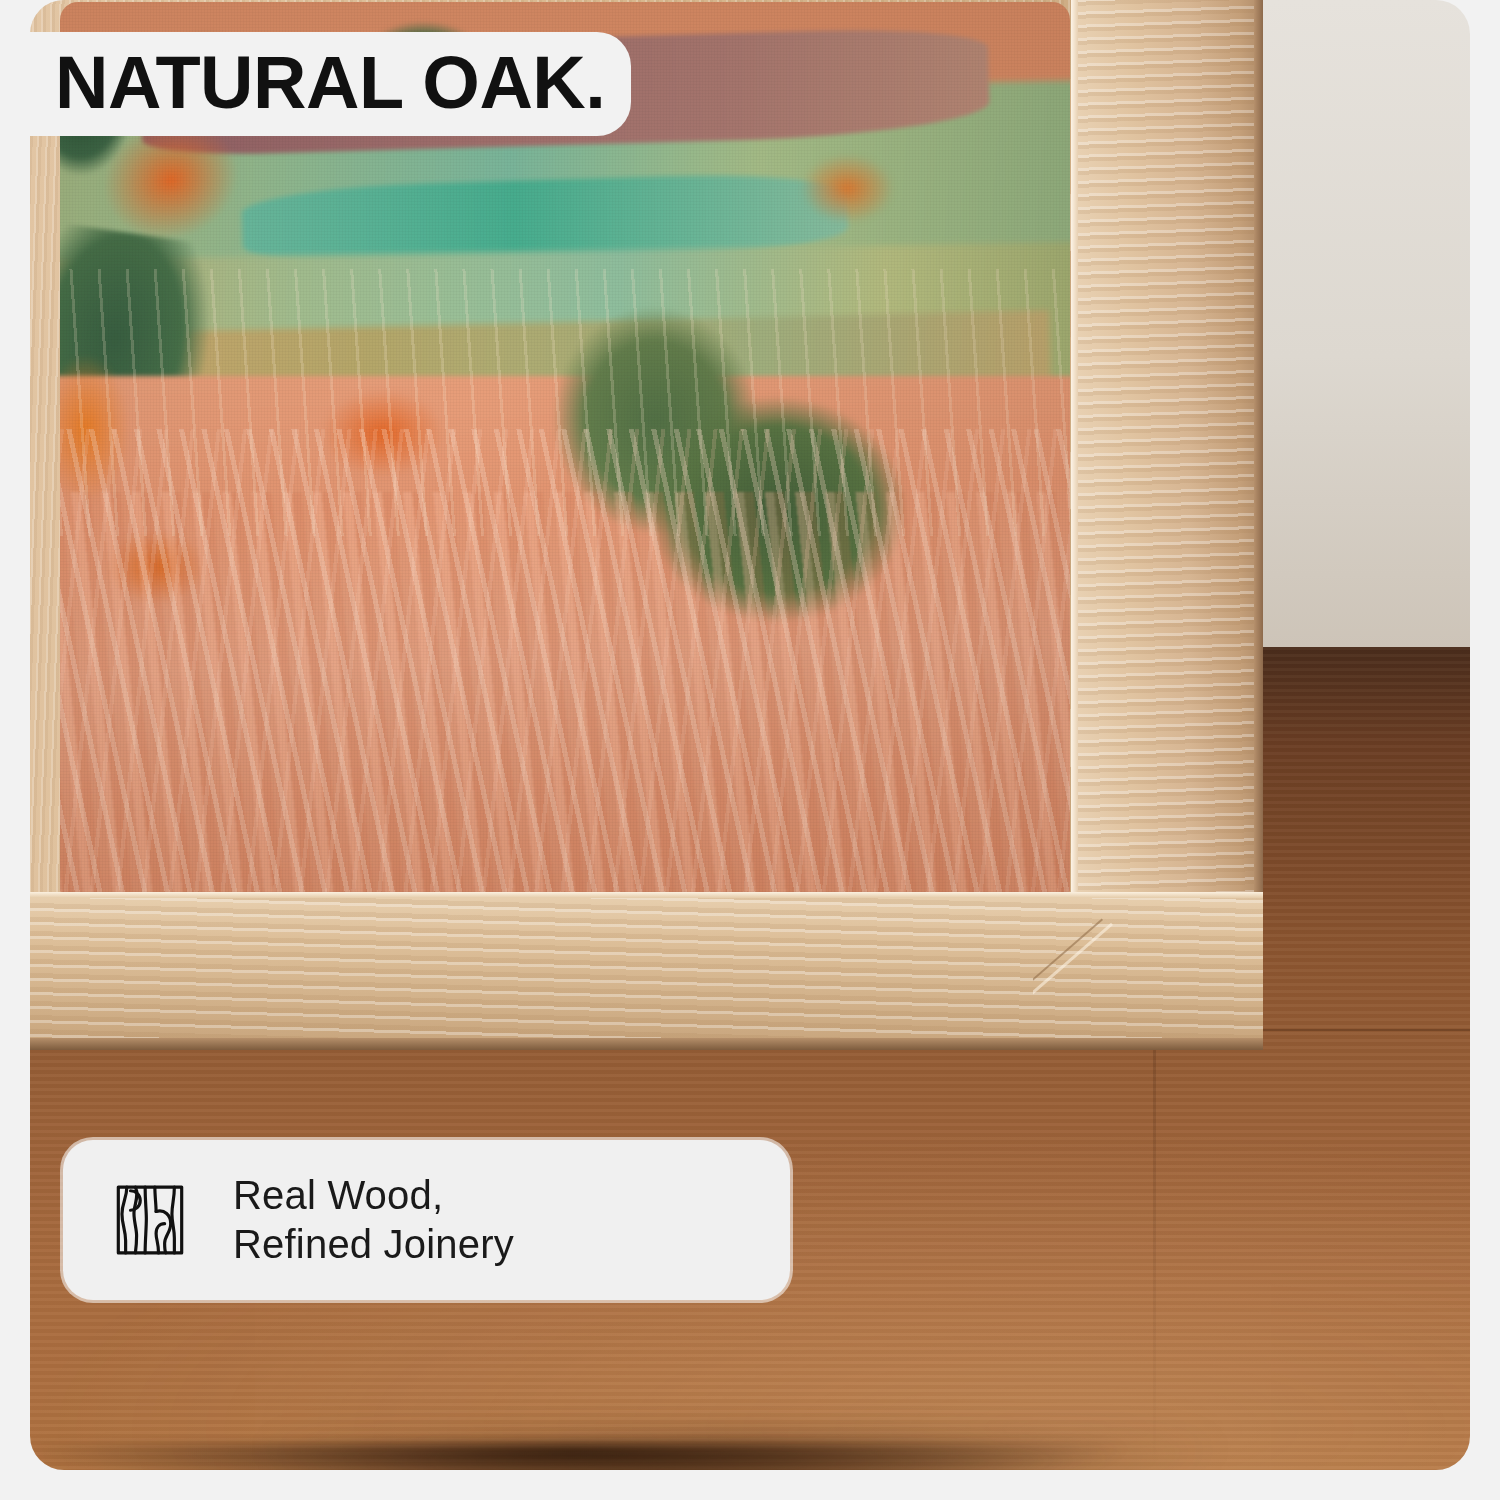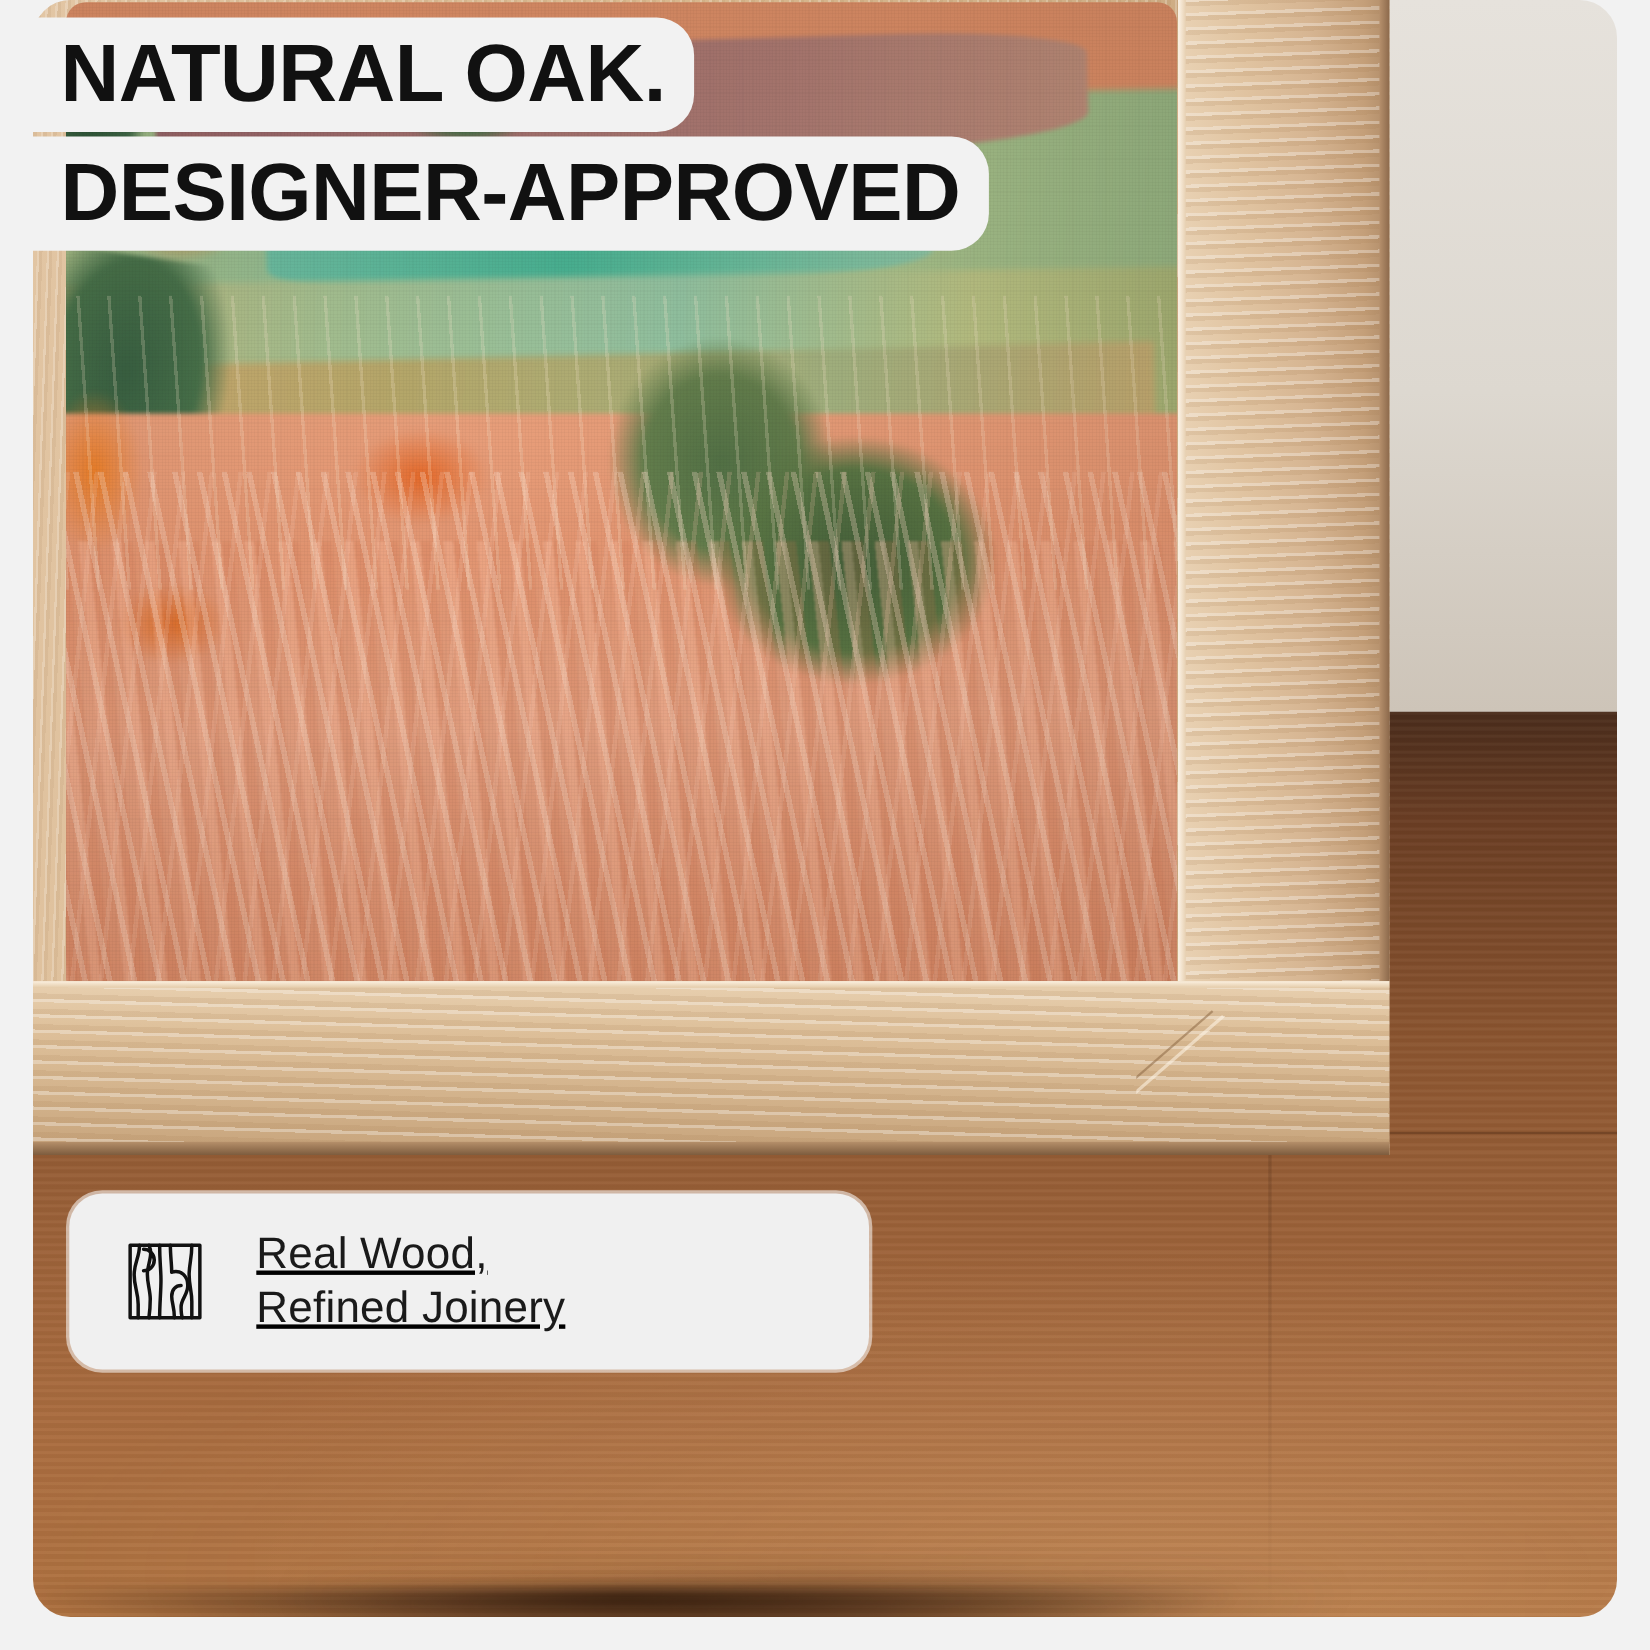--- a/index.html
+++ b/index.html
@@ -236,34 +236,34 @@
       repeating-linear-gradient(0deg, rgba(0,0,0,.045) 0 1px, rgba(255,255,255,0) 1px 3px),
       repeating-linear-gradient(90deg, rgba(0,0,0,.045) 0 1px, rgba(255,255,255,0) 1px 3px);
     mix-blend-mode:multiply; opacity:.55;
   }
   .art-vig{
     position:absolute; inset:0;
     background:radial-gradient(120% 95% at 40% 45%, rgba(255,255,255,.05), rgba(60,30,20,.16) 100%);
   }
 
   
-  .headline{ position:absolute; left:0; top:16px; z-index:40;text-align:right; }
+  .headline{ position:absolute; left:0; top:32px; z-index:40;text-align:right; }
   .hl-line{
     display:block; background:#f2f2f2; color:#111;
     font-weight:700; font-size:74px; line-height:1.0;
     letter-spacing:-0.5px;
     padding:14px 26px 16px 55px;
     width:max-content;
     border-radius:0 34px 34px 0;
     font-family:"Liberation Sans", sans-serif;
   }
   .hl-line.l1{ margin-bottom:4px; }
 
   
-  .badges{ position:absolute; left:63px; top:1085px; z-index:40;text-decoration:underline; }
+  .badges{ position:absolute; left:63px; top:1140px; z-index:40; }
   .badge{
     width:727px; height:160px; background:#f0f0f0;
     border-radius:30px; display:flex; align-items:center;
     padding-left:48px; gap:44px; margin-bottom:30px;
     box-shadow:0 0 0 3px rgba(255,255,255,.55);
   }
   .badge-icon{ width:78px; height:78px; flex:0 0 78px; display:flex; align-items:center; justify-content:center; }
   .badge-icon svg{ width:100%; height:100%; display:block; }
   .badge-text{
     color:#1a1a1a; font-size:40px; line-height:1.22; font-weight:400;
@@ -324,21 +324,20 @@
       <span class="edge-hi"></span>
       <span class="edge-sh"></span>
     </div>
 
     <div class="mitre"></div>
   </div>
 </div>
 
 <div class="headline">
   <span class="hl-line l1">NATURAL OAK.</span>
-  <span class="hl-line l2">DESIGNER-APPROVED</span>
 </div>
 
 <div class="badges">
 
   <div class="badge">
     <span class="badge-icon">
       <svg viewBox="0 0 64 64" fill="none" stroke="#111" stroke-width="2.6" stroke-linecap="round" stroke-linejoin="round">
         <rect x="6" y="5" width="52" height="54"></rect>
         <path d="M13 5c0 9-4 13-4 22s3 13 3 22s0 10 0 10"></path>
         <path d="M20 5c3 6 0 12-1 19s2 14 2 21s-1 14-1 14"></path>

